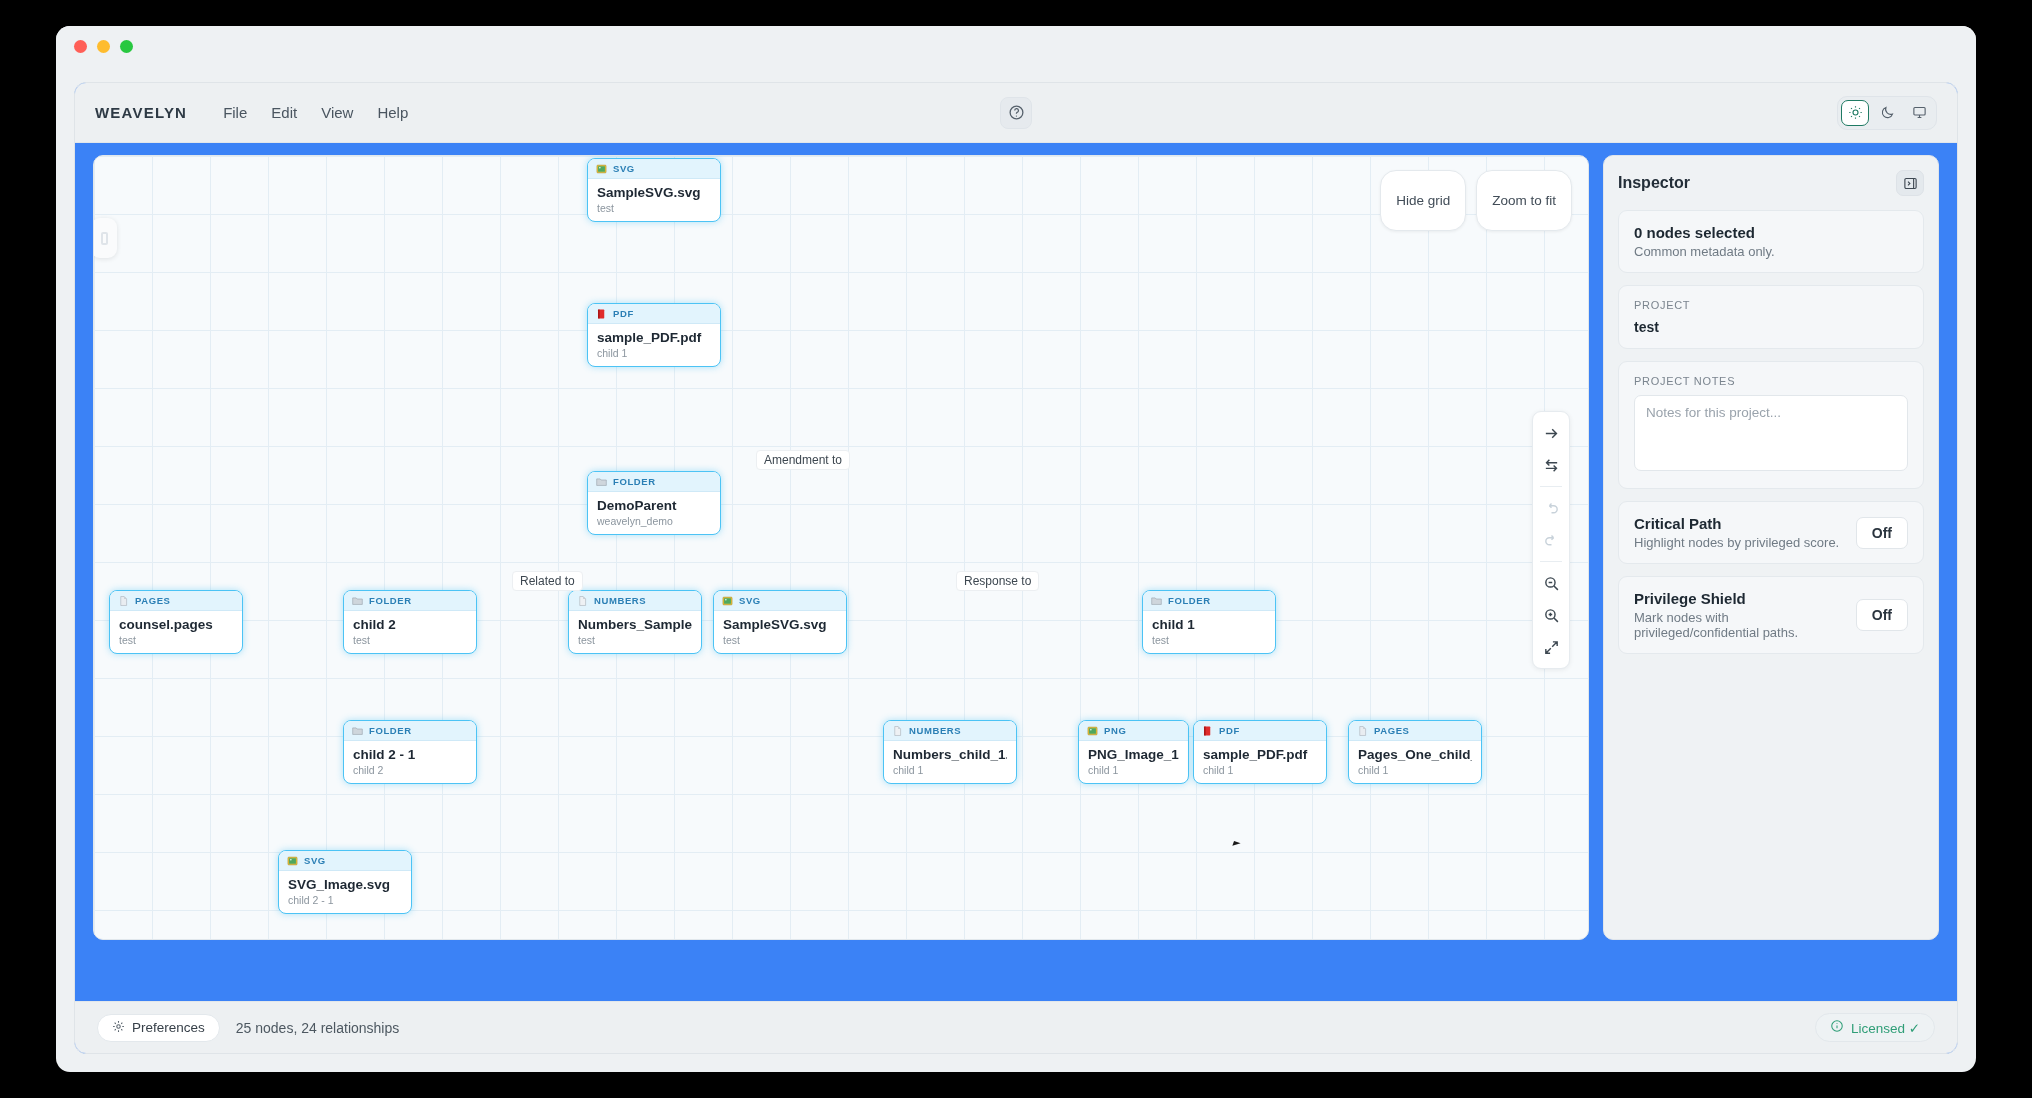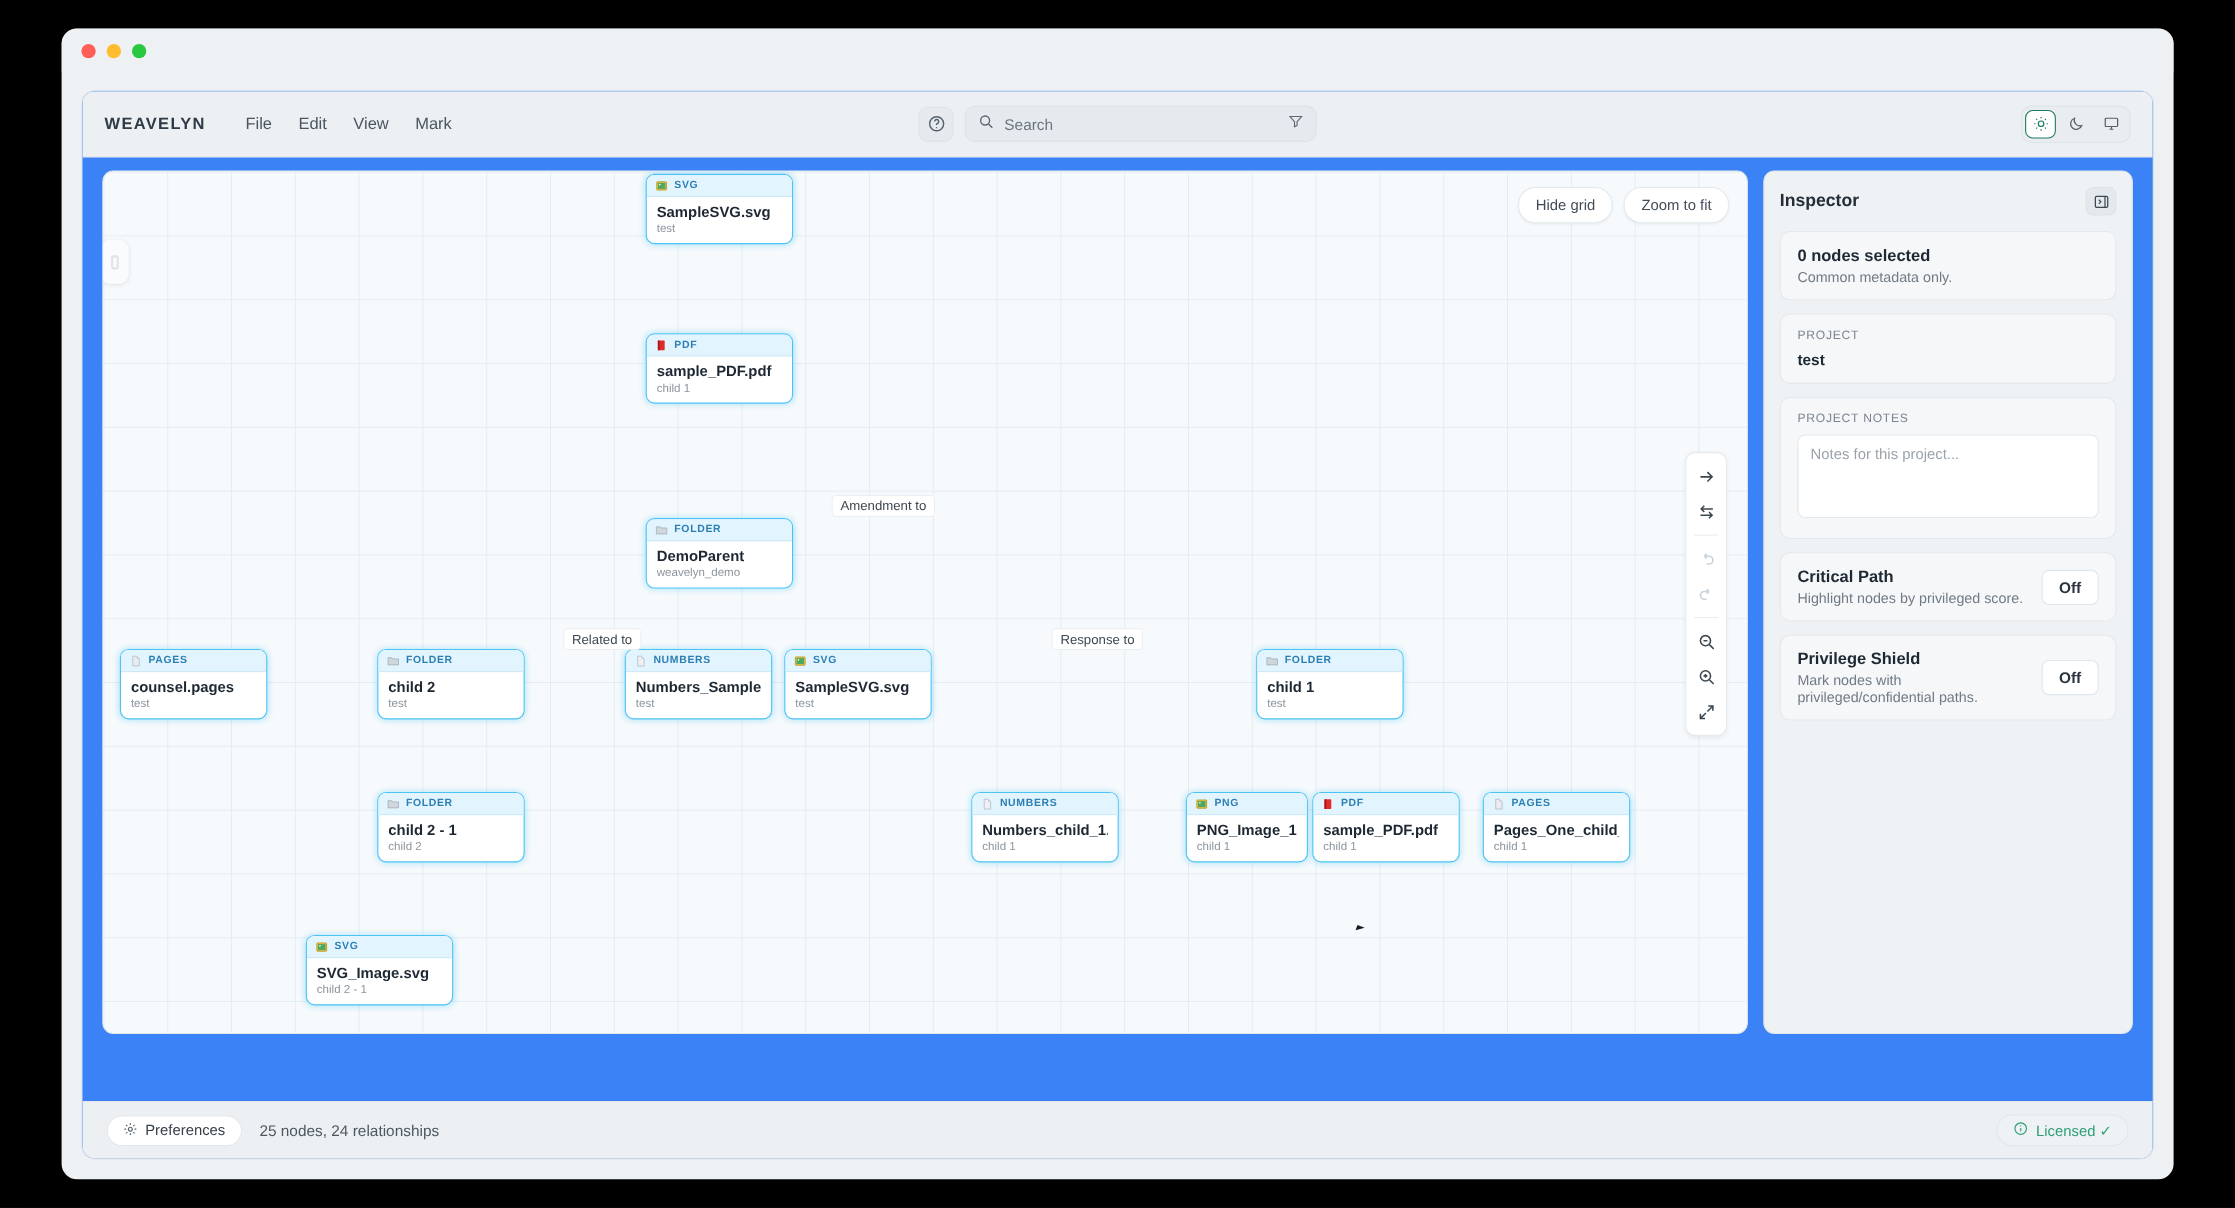--- a/index.html
+++ b/index.html
@@ -123,21 +123,21 @@
   }
   .drag-handle span {
     width: 7px; height: 13px; border: 2px solid #dfe4e9; border-radius: 2px;
   }
   .canvas-top-btns {
     position: absolute; right: 16px; top: 14px;
     display: flex; gap: 10px; z-index: 7;
   }
   .pill-btn {
     background: #fff; border: 1px solid #e4e9ed;
-    border-radius: 16px; padding: 8px 15px;
+    border-radius: 16px; padding: 22px 15px;
     font-size: 13.5px; color: #414c57;
     box-shadow: 0 1px 3px rgba(0,0,0,.06);
   }
   
   .vtools {
     position: absolute; right: 18px; top: 255px;
     width: 38px;
     background: #fff; border: 1px solid #e6ebef;
     border-radius: 9px;
     box-shadow: 0 1px 5px rgba(0,0,0,.07);
@@ -279,43 +279,29 @@
     <span class="dot green"></span>
   </div>
 
   <div class="app">
 
     <div class="menubar">
       <div class="brand">WEAVELYN</div>
       <div class="menu-item">File</div>
       <div class="menu-item">Edit</div>
       <div class="menu-item">View</div>
-      <div class="menu-item">Mark</div>
+      <div class="menu-item">Help</div>
 
       <div class="center-tools">
         <div class="help-btn">
           <svg width="17" height="17" viewBox="0 0 24 24" fill="none" stroke="currentColor" stroke-width="1.8">
             <circle cx="12" cy="12" r="9"></circle>
               <path d="M9.5 9.2a2.6 2.6 0 1 1 3.4 2.5c-.7.3-1 .8-1 1.6v.3"></path>
               <circle cx="11.9" cy="17" r=".9" fill="currentColor" stroke="none"></circle>
           </svg>
-        </div>
-        <div class="searchbox">
-          <span>
-            <svg width="15" height="15" viewBox="0 0 24 24" fill="none" stroke="#5d6770" stroke-width="2">
-              <circle cx="10.5" cy="10.5" r="6.5"></circle>
-                <path d="M15.5 15.5 21 21"></path>
-            </svg>
-          </span>
-          <span class="ph">Search</span>
-          <span>
-            <svg width="14" height="14" viewBox="0 0 24 24" fill="none" stroke="#5d6770" stroke-width="1.8">
-              <path d="M3 5h18l-7 8v6l-4 2v-8z"></path>
-            </svg>
-          </span>
         </div>
       </div>
 
       <div class="right-tools">
         <div class="theme-group">
           <div class="theme-btn active">
             <svg width="15" height="15" viewBox="0 0 24 24" fill="none" stroke="currentColor" stroke-width="1.8">
               <circle cx="12" cy="12" r="4"></circle>
                 <path d="M12 2v2M12 20v2M2 12h2M20 12h2M4.9 4.9l1.4 1.4M17.7 17.7l1.4 1.4M19.1 4.9l-1.4 1.4M6.3 17.7l-1.4 1.4"></path>
             </svg>

